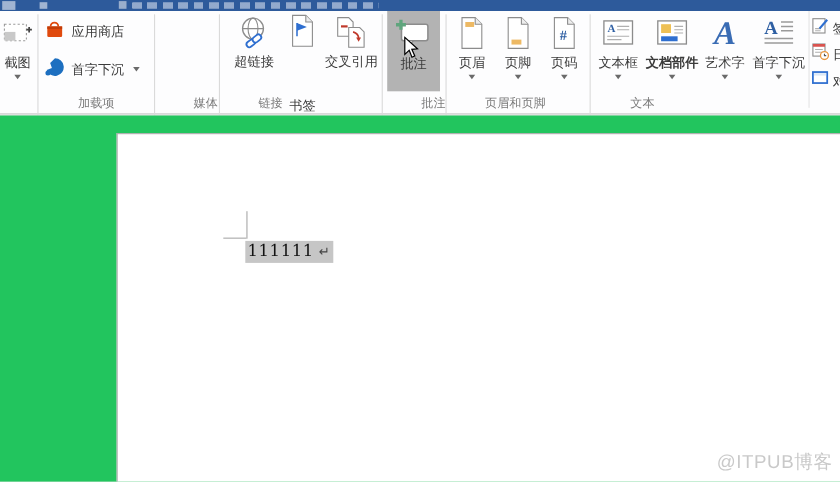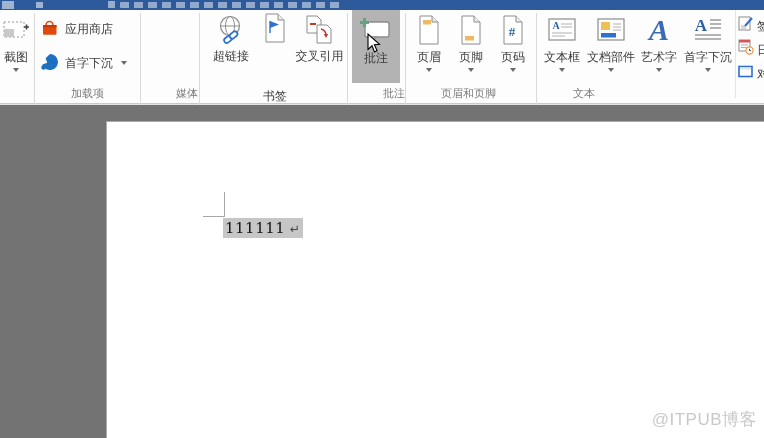--- a/index.html
+++ b/index.html
@@ -28,21 +28,21 @@
     border-top:4px solid #6a6a6a; margin-top:4px; }
   .menu-row { position:absolute; left:4px; display:flex; align-items:center; height:26px; width:100px; }
   .menu-row .btn-lbl { margin:0 0 0 6px; }
   .caret-side { width:0; height:0; border-left:3.5px solid transparent; border-right:3.5px solid transparent;
     border-top:4px solid #6a6a6a; margin-left:8px; }
   .comment-hot { background:#b3b3b3; }
   .mini-row { position:absolute; left:0; display:flex; align-items:center; height:22px; width:40px; }
   .mini-row .btn-lbl { margin-left:3px; }
 
   
-  .docarea { position:absolute; left:0; top:105px; width:764px; height:333px; background:#737373; }
+  .docarea { position:absolute; left:0; top:105px; width:764px; height:333px; background:#22c55e; }
   .page { position:absolute; left:106px; top:16px; width:658px; height:317px; background:#fff;
     border-left:1px solid #a9a9a9; border-top:1px solid #a9a9a9; }
   .cropmark-v { position:absolute; left:117px; top:70px; width:1px; height:25px; background:#a8a8a8; }
   .cropmark-h { position:absolute; left:96px; top:94px; width:21px; height:1px; background:#a8a8a8; }
   .selline { position:absolute; left:116px; top:97px; white-space:nowrap; }
   .sel { background:#c6c6c6; padding:1px 1px 2px 2px; }
   .seltext { font-family:"DejaVu Serif", serif; font-size:15px; color:#111; letter-spacing:.5px; }
   .pmark { font-family:"DejaVu Sans", sans-serif; font-size:12px; color:#444; padding-right:2px; }
   .watermark { position:absolute; right:7px; bottom:7px; font-size:17px; color:#c9c9c9;
     letter-spacing:.5px; }
@@ -143,20 +143,21 @@
           <svg width="30" height="32" viewBox="0 0 30 32">
             <path d="M2 2 h10 l4 4 v13 h-14 z" fill="#fff" stroke="#8c8c8c"></path>
             <rect x="5" y="9" width="6" height="2" fill="#c0392b"></rect>
             <path d="M12 11 h10 l4 4 v14 h-14 z" fill="#fff" stroke="#8c8c8c"></path>
             <path d="M16 15 q5 1.5 5 6" fill="none" stroke="#c0392b" stroke-width="1.5"></path>
             <path d="M18.8 20 l2.2 4 2.2-4 z" fill="#c0392b"></path>
           </svg>
         </span>
         <span class="btn-lbl">交叉引用</span>
       </div>
+      <div class="grp-label">链接</div>
     </div>
 
     <div class="sep" style="left:347px;"></div>
 
     <div class="grp" style="left:348px;width:57px;font-family:Liberation Mono, monospace;">
       <div class="bigbtn comment-hot" style="left:4px;width:48px;top:0;height:73px;padding-top:4px;">
         <span class="ic">
           <svg width="36" height="32" viewBox="0 0 36 32">
             <rect x="7" y="6" width="24" height="15" rx="2" fill="#fff" stroke="#8c8c8c" stroke-width="1.4"></rect>
             <path d="M11 21 v7 l7 -7 z" fill="#fff" stroke="#8c8c8c" stroke-width="1.2"></path>
@@ -214,21 +215,21 @@
         <span class="ic">
           <svg width="32" height="28" viewBox="0 0 32 28">
             <rect x="3" y="3" width="26" height="21" fill="#fff" stroke="#8c8c8c" stroke-width="1.2"></rect>
             <text x="10" y="13" font-size="10" font-weight="bold" fill="#2e5fa3" text-anchor="middle">A</text>
             <path d="M15 8 h11 M15 11 h11 M6 17 h20 M6 20 h13" stroke="#b0b0b0"></path>
           </svg>
         </span>
         <span class="btn-lbl">文本框</span>
         <span class="caret"></span>
       </div>
-      <div class="bigbtn" style="left:46px;width:54px;">
+      <div class="bigbtn" style="left:46px;width:54px;font-weight:bold;">
         <span class="ic">
           <svg width="32" height="28" viewBox="0 0 32 28">
             <rect x="3" y="3" width="26" height="21" fill="#fff" stroke="#8c8c8c" stroke-width="1.2"></rect>
             <rect x="6" y="6" width="9" height="8" fill="#eec055"></rect>
             <path d="M18 8 h8 M18 11 h8 M18 14 h8" stroke="#b0b0b0"></path>
             <rect x="6" y="17" width="15" height="4.5" fill="#2f6fd0"></rect>
           </svg>
         </span>
         <span class="btn-lbl">文档部件</span>
         <span class="caret"></span>

